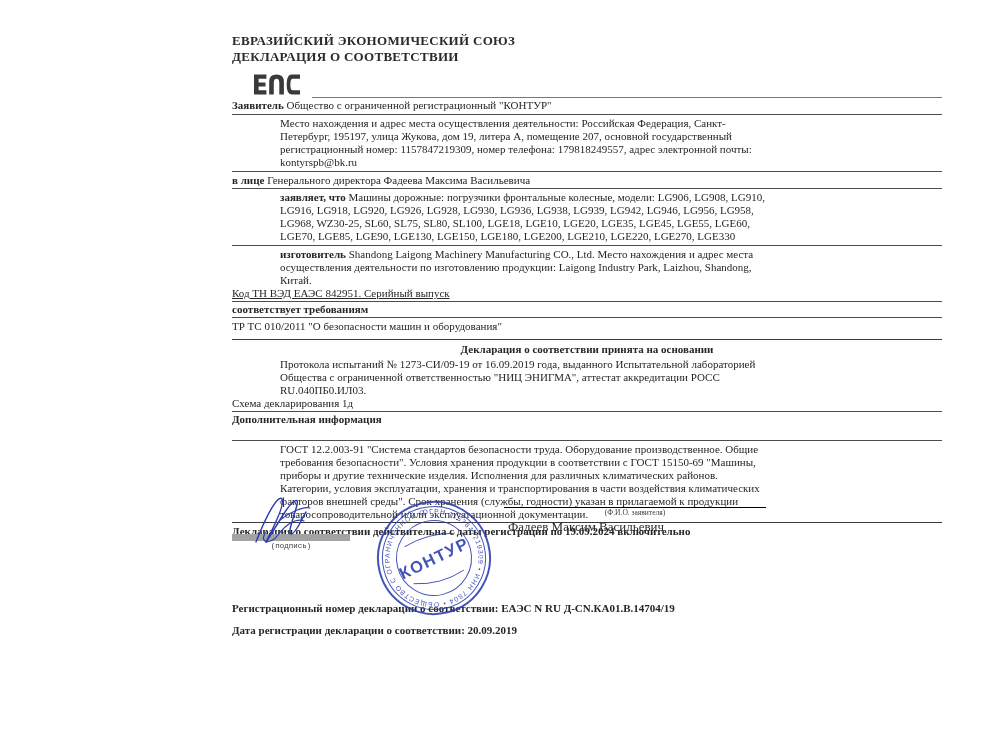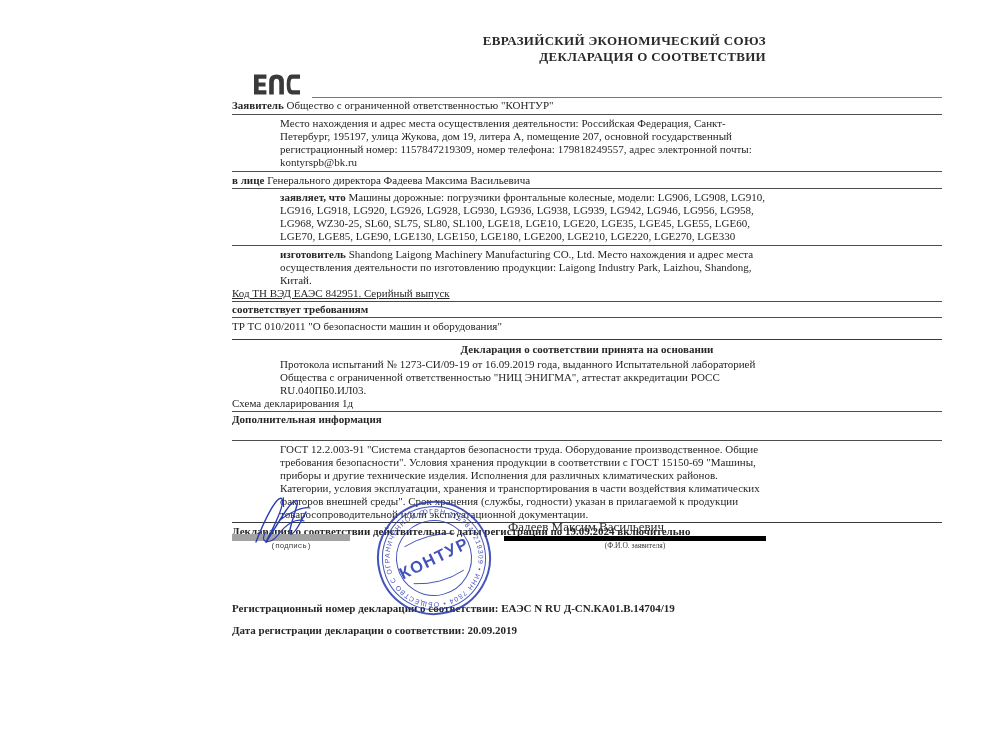--- a/index.html
+++ b/index.html
@@ -1,19 +1,19 @@
 <!DOCTYPE html>
 <html><head>
 <meta charset="utf-8">
 <style>
   html,body { margin:0; padding:0; background:#e8e8e8; }
   .page { position:relative; width:1000px; height:750px; background:#ffffff;
           font-family:"Liberation Serif", serif; color:#262626; overflow:hidden; margin:0 auto; }
   .doc { position:absolute; left:232px; top:28px; width:710px; }
-  .title { width:534px; text-align:right; font-weight:bold; font-size:13px; line-height:16px;
+  .title { width:534px; text-align:left; font-weight:bold; font-size:13px; line-height:16px;
            letter-spacing:.3px; margin-top:5px; color:#2a2a2a; }
   .eac-logo { position:absolute; left:22px; top:33px; width:46px; height:47px; }
   .top-rule { position:absolute; left:80px; top:69px; width:630px; border-top:1px solid #777; }
   .row { font-size:11px; line-height:13px; position:relative; }
   .rule { border-bottom:1px solid #4d4d4d; }
   .rule-thick { border-bottom:1.5px solid #3a3a3a; }
   .b { font-weight:bold; }
   .u { text-decoration:underline; }
   .para { width:486px;margin-left:48px; }
   #r-applicant { margin-top:34px; padding-bottom:2px; }
@@ -27,21 +27,21 @@
   #r-basis-label { padding-top:3px;text-align:center; }
   #r-basis-text { padding-top:2px; }
   #r-scheme { padding-bottom:1px; }
   #r-additional-label { padding-top:1px; padding-bottom:14px; }
   #r-additional-text { padding-top:2px; padding-bottom:1px; }
   #r-validity { padding-top:2px; }
   #sig-area { height:60px; }
   .sig-line-left { position:absolute; left:0px; top:506px; width:118px; border-top:7px solid #a3a3a3;font-family:Liberation Mono, monospace; }
   .sig-caption { text-align:center; font-size:7.5px; color:#3c3c3c; line-height:10px; }
   .name-holder { position:absolute; left:276px; top:491px; font-size:13px; color:#2a2a2a;text-align:center; }
-  .name-line { position:absolute; left:272px; top:508px; width:262px; border-top:5px solid #000000; }
+  .name-line { position:absolute; left:272px; top:479px; width:262px; border-top:1px solid #000000; }
   #r-regnum { margin-top:4px; }
   #r-regdate { margin-top:9px; }
   .signature-svg { position:absolute; left:14px; top:462px; z-index:3; }
   .stamp-svg { position:absolute; left:132px; top:466px; z-index:4; opacity:.88; }
   .ink { stroke:#2b3cb0; fill:none; stroke-linecap:round; }
   .stamp-stroke { stroke:#2b3cb0; fill:none; }
   .stamp-fill { fill:#2b3cb0; }
   .eac-fill { fill:#3a3a3a; }
 </style>
 </head>
@@ -57,21 +57,21 @@
 
     <svg class="eac-logo" viewBox="0 0 100 45">
       <path class="eac-fill" d="M0,1 H27 V10 H10 V18 H25 V27 H10 V35 H27 V44 H0 Z"></path>
       <path class="eac-fill" d="M33,44 V17 Q33,1 49,1 Q65,1 65,17 V44 H55 V19 Q55,10 49,10 Q43,10 43,19 V44 Z"></path>
       <path class="eac-fill" d="M100,10 H84 Q79,10 79,22.5 Q79,35 84,35 H100 V44 H82 Q71,44 71,22.5 Q71,1 82,1 H100 Z"></path>
     </svg>
     <div class="top-rule"></div>
 
     <div class="row rule" id="r-applicant">
       <span class="b">Заявитель</span>
-      <span>Общество с ограниченной ответственностью "КОНТУР"</span>
+      <span>Общество с ограниченной регистрационный "КОНТУР"</span>
     </div>
 
     <div class="row rule" id="r-address">
       <div class="para">Место нахождения и адрес места осуществления деятельности: Российская Федерация, Санкт-Петербург, 195197, улица Жукова, дом 19, литера А, помещение 207, основной государственный регистрационный номер: 1157847219309, номер телефона: 179818249557, адрес электронной почты: kontyrspb@bk.ru</div>
     </div>
 
     <div class="row rule" id="r-person">
       <span class="b">в лице</span>
       <span>Генерального директора Фадеева Максима Васильевича</span>
     </div>

